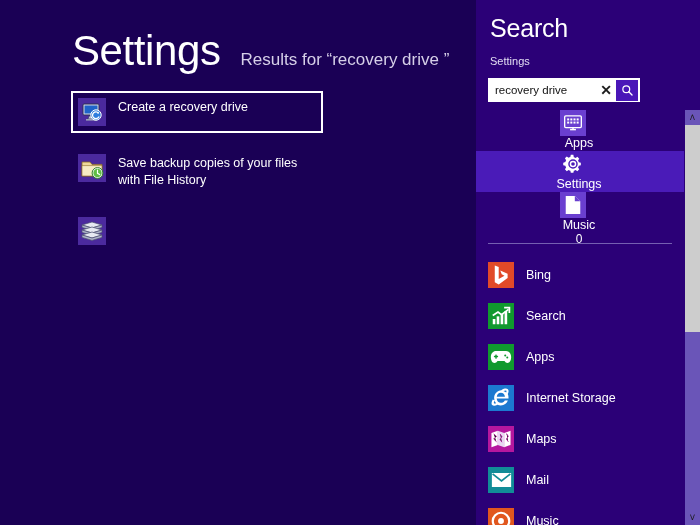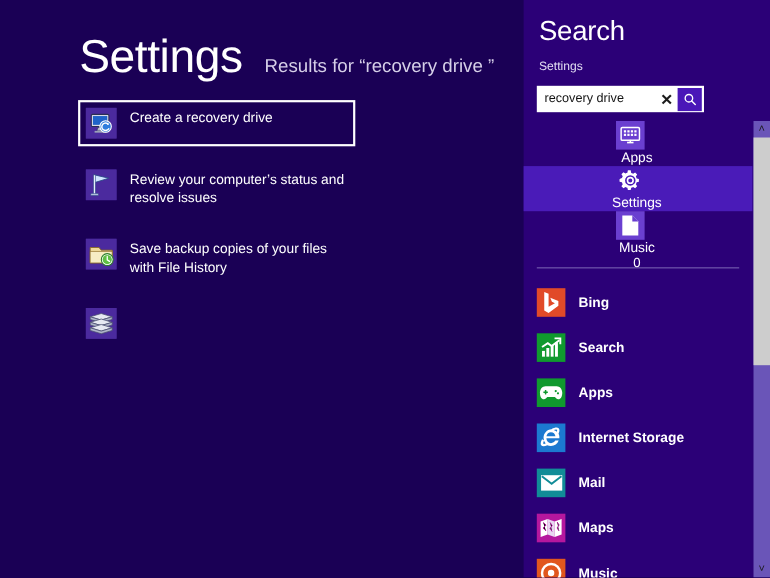--- a/index.html
+++ b/index.html
@@ -128,21 +128,20 @@
     width: 184px; height: 1px; background: #8f7fc4; opacity: .75;
   }
 
   
   #app-list { position: absolute; left: 0; top: 254px; width: 208px; }
   .app-row {
     position: relative; height: 41px;
     display: flex; align-items: center;
     padding-left: 12px;
     cursor: default;
-    font-weight: bold;
   }
   .app-tile {
     flex: 0 0 26px; width: 26px; height: 26px;
     margin-right: 12px;
     display: flex; align-items: center; justify-content: center;
   }
   .app-label { font-size: 12.5px; color: #ffffff; }
 
   
   #charm-scrollbar {
@@ -199,31 +198,20 @@
             <path d="M11 18h5l1 3h-7z" fill="#b9bdd0" stroke="#2b2f55" stroke-width=".6"></path>
             <rect x="8" y="21" width="11" height="1.6" fill="#9aa0b8"></rect>
             <circle cx="18" cy="17" r="5.2" fill="#2f7ddd" stroke="#ffffff" stroke-width="1"></circle>
             <path d="M20.6 15.1a3.4 3.4 0 1 0 .5 3.4" fill="none" stroke="#ffffff" stroke-width="1.3"></path>
             <path d="M20.2 13.4l.9 2-2.1.1z" fill="#ffffff"></path>
           </svg>
         </span>
         <span class="result-label">Create a recovery drive</span>
       </div>
 
-      <div class="result-item">
-        <span class="result-icon">
-          <svg class="ico-svg" viewBox="0 0 28 28">
-            <rect width="28" height="28" fill="#4b2a9e"></rect>
-            <path d="M8 5l13 3-13 4z" fill="#cfe4ff" stroke="#2b4a86" stroke-width=".8"></path>
-            <rect x="7" y="5" width="1.7" height="18" fill="#e8eefb" stroke="#2b4a86" stroke-width=".5"></rect>
-            <rect x="4.5" y="22" width="7" height="1.8" rx=".6" fill="#b8c6e0" stroke="#2b4a86" stroke-width=".5"></rect>
-          </svg>
-        </span>
-        <span class="result-label">Review your computer’s status and resolve issues</span>
-      </div>
 
       <div class="result-item">
         <span class="result-icon">
           <svg class="ico-svg" viewBox="0 0 28 28">
             <rect width="28" height="28" fill="#4b2a9e"></rect>
             <path d="M4 8h8l2 2.4h10V22H4z" fill="#efd99a" stroke="#8b6a23" stroke-width=".8"></path>
             <path d="M4 11.6h20V22H4z" fill="#f7ecc4" stroke="#8b6a23" stroke-width=".6"></path>
             <circle cx="19.5" cy="19" r="5.4" fill="#ffffff" stroke="#2a7d2a" stroke-width="1"></circle>
             <circle cx="19.5" cy="19" r="4.2" fill="#5fbe45"></circle>
             <path d="M19.5 16.2v3.1l2.1 1.3" stroke="#ffffff" stroke-width="1.2" fill="none" stroke-linecap="round"></path>
@@ -362,46 +350,46 @@
       <div class="app-row">
         <span class="app-tile" style="background:#1c79d0">
           <svg width="24" height="22" viewBox="0 0 26 24">
             <path fill="#ffffff" d="M13.6 3.2c2.9-1.6 5.6-2 6.9-.7 1.1 1.1 1 3-.1 5.2a10 10 0 0 1 .8 4.1v.7H8.3c.2 2.9 2 4.8 4.6 4.8 1.9 0 3.4-.9 4.3-2.5h3.3c-1.1 3.3-4 5.3-7.7 5.3-1.3 0-2.5-.2-3.6-.7-2.3 1.2-4.6 1.5-5.8.3-1.2-1.2-.8-3.6.6-6.2l2.1 1.3c-.8 1.5-1.1 2.7-.7 3.1.3.3 1.1.2 2.2-.2a8.6 8.6 0 0 1-2.1-5.7c0-4.6 3.4-8.2 7.9-8.5zM8.4 10.5h8.9c-.3-2.5-2-4.1-4.4-4.1s-4.2 1.6-4.5 4.1zM18.6 3.9c-.4-.4-1.6-.2-3 .4a8.8 8.8 0 0 1 3.1 1.7c.4-1.1.4-1.8-.1-2.1z"></path>
           </svg>
         </span>
         <span class="app-label">Internet Storage</span>
       </div>
 
       <div class="app-row">
-        <span class="app-tile" style="background:#118c97">
-          <svg width="21" height="16" viewBox="0 0 24 18">
-            <rect x="1" y="1" width="22" height="16" fill="#ffffff"></rect>
-            <path d="M1.8 2L12 10 22.2 2" fill="none" stroke="#118c97" stroke-width="2"></path>
-          </svg>
-        </span>
-        <span class="app-label">Mail</span>
-      </div>
-
-      <div class="app-row">
         <span class="app-tile" style="background:#b5179e">
           <svg width="22" height="20" viewBox="0 0 24 22">
             <path fill="#ffffff" d="M1.5 4.5L8.5 2v15.5L1.5 20z"></path>
             <path fill="#e9d7f2" d="M8.5 2l7 2.5V20l-7-2.5z"></path>
             <path fill="#ffffff" d="M15.5 4.5L22.5 2v15.5L15.5 20z"></path>
             <g stroke="#b5179e" stroke-width="1">
               <path d="M4 5.5l3 2.5-3 3 3 3"></path>
               <path d="M11 5.5l2 3-2 3 2 3"></path>
               <path d="M18 5l2 3-2 3 2 3"></path>
             </g>
           </svg>
         </span>
         <span class="app-label">Maps</span>
       </div>
 
       <div class="app-row">
+        <span class="app-tile" style="background:#118c97">
+          <svg width="21" height="16" viewBox="0 0 24 18">
+            <rect x="1" y="1" width="22" height="16" fill="#ffffff"></rect>
+            <path d="M1.8 2L12 10 22.2 2" fill="none" stroke="#118c97" stroke-width="2"></path>
+          </svg>
+        </span>
+        <span class="app-label">Mail</span>
+      </div>
+
+      <div class="app-row">
         <span class="app-tile" style="background:#e1571e">
           <svg width="22" height="22" viewBox="0 0 24 24">
             <circle cx="12" cy="12" r="9" fill="none" stroke="#ffffff" stroke-width="2.4"></circle>
             <circle cx="12" cy="12" r="3.2" fill="#ffffff"></circle>
           </svg>
         </span>
         <span class="app-label">Music</span>
       </div>
 
     </div>

